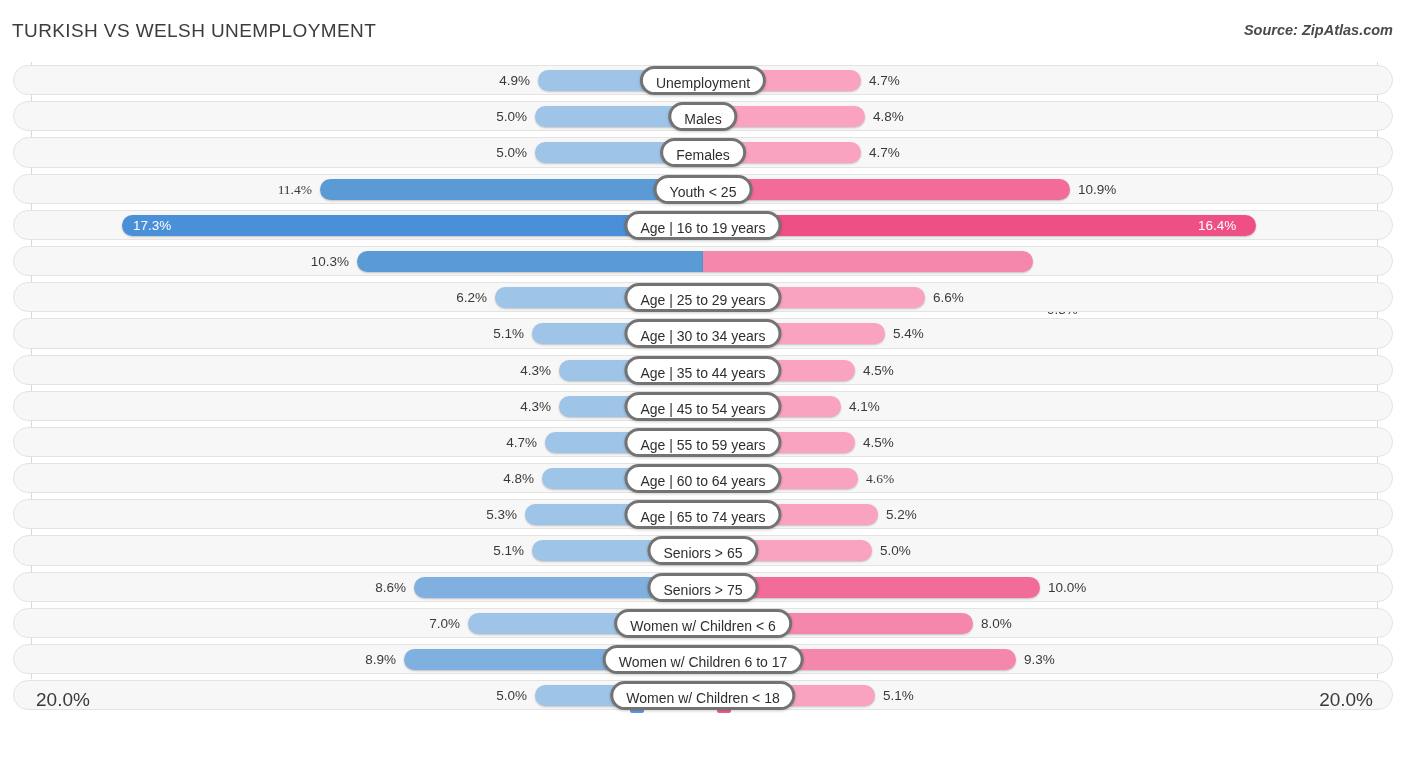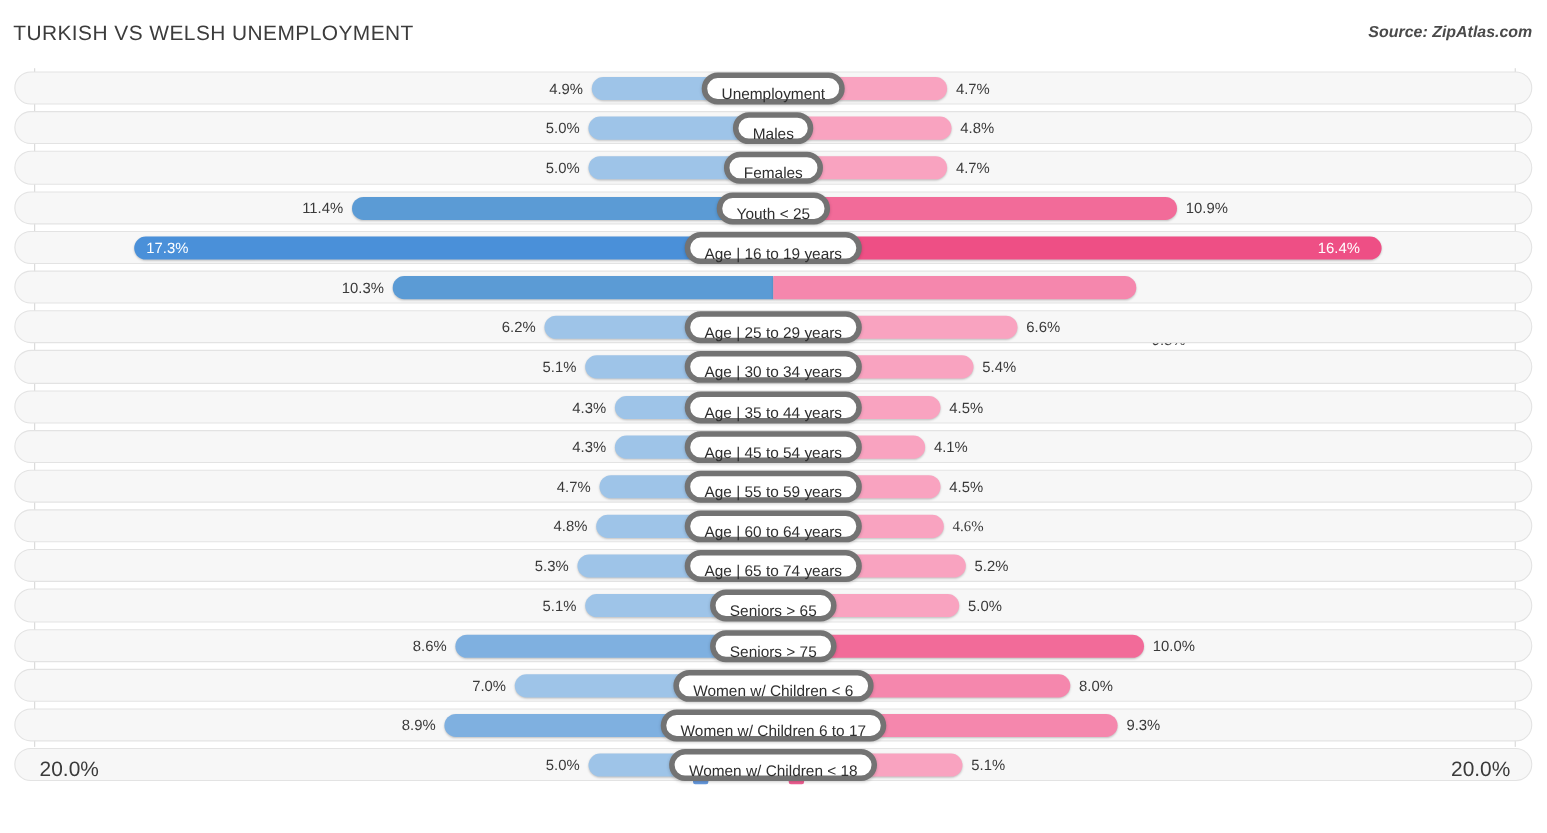--- a/index.html
+++ b/index.html
@@ -116,21 +116,21 @@
   
   .pill {
     position: absolute;
     left: 703px;
     top: 4px;
     transform: translateX(-50%);
     height: 29px;
     line-height: 28px;
     padding: 0 13px;
     background: #ffffff;
-    border: 5px solid #737373;
+    border: 3px solid #737373;
     border-radius: 15px;
     font-size: 14px;
     color: #2f2f2f;
     white-space: nowrap;
     box-shadow: 0 1px 3px rgba(0,0,0,.2);
     z-index: 5;
   }
 
   
   .axis {
@@ -205,21 +205,21 @@
             <div class="val left" style="right: 879px;">5.0%</div>
             <div class="val right" style="left: 869px;">4.7%</div>
           </div>
           <div class="pill">Females</div>
         </div>
         <div class="row">
           <div class="track"></div>
           <div class="bars">
             <div class="bar left" style="width: 383px; background: rgb(91, 155, 213);"></div>
             <div class="bar right" style="width: 367px; background: rgb(242, 107, 153);"></div>
-            <div class="val left" style="right: 1094px;">11.4%</div>
+            <div class="val left" style="right: 1094px; font-family: Liberation Serif, serif;">11.4%</div>
             <div class="val right" style="left: 1078px;">10.9%</div>
           </div>
           <div class="pill">Youth &lt; 25</div>
         </div>
         <div class="row">
           <div class="track"></div>
           <div class="bars">
             <div class="bar left" style="width: 581px; background: rgb(74, 144, 217);"></div>
             <div class="bar right" style="width: 553px; background: rgb(238, 79, 133);"></div>
             <div class="val left inside" style="left: 133px;">17.3%</div>

